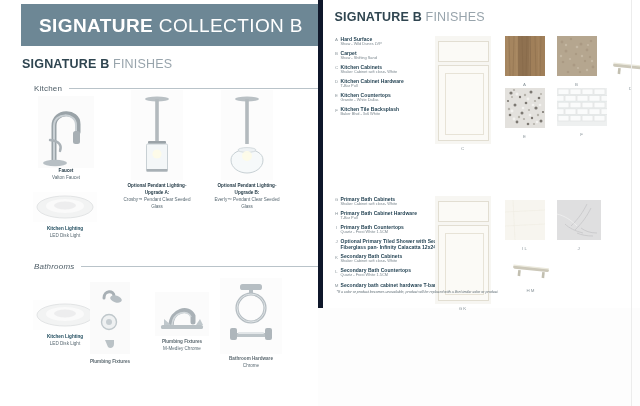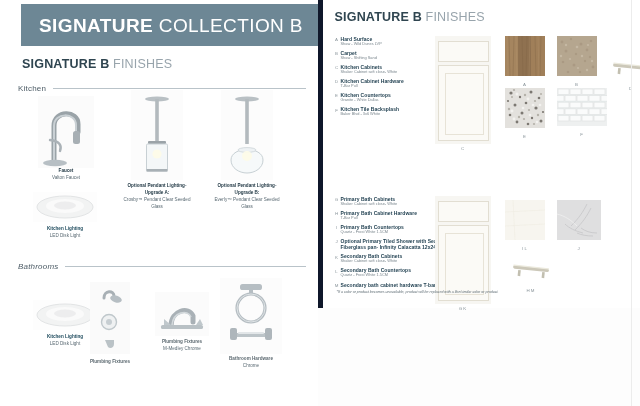--- a/index.html
+++ b/index.html
@@ -25,21 +25,21 @@
   }
   .hero-title .b{font-weight:700;}
   .hero-title .l{font-weight:300;}
 
   .sub-title{
     position:absolute;left:22px;top:57px;font-size:12.5px;letter-spacing:.2px;
   }
   .sub-title .b{font-weight:700;color:#2f4550;}
   .sub-title .l{font-weight:300;color:#98a4ac;}
 
-  .sec-head{position:absolute;display:flex;align-items:center;width:288px;left:18px;text-align:right;}
+  .sec-head{position:absolute;display:flex;align-items:center;width:288px;left:34px;text-align:right;}
   .sec-head .txt{font-size:8px;color:#4d5c66;white-space:nowrap;letter-spacing:.2px;}
   .sec-head .rule{flex:1;height:1px;background:#b9c3c9;margin-left:7px;}
   .sec-kitchen{top:84px;}
   .sec-bath{top:262px;font-style:italic;}
 
   .item{position:absolute;text-align:center;}
   .cap{font-size:4.6px;line-height:1.5;color:#233a46;}
   .cap .t{font-weight:700;}
   .cap .s{font-weight:400;color:#5a6a73;}
   .cap.blue .t{color:#1d4a5c;}

